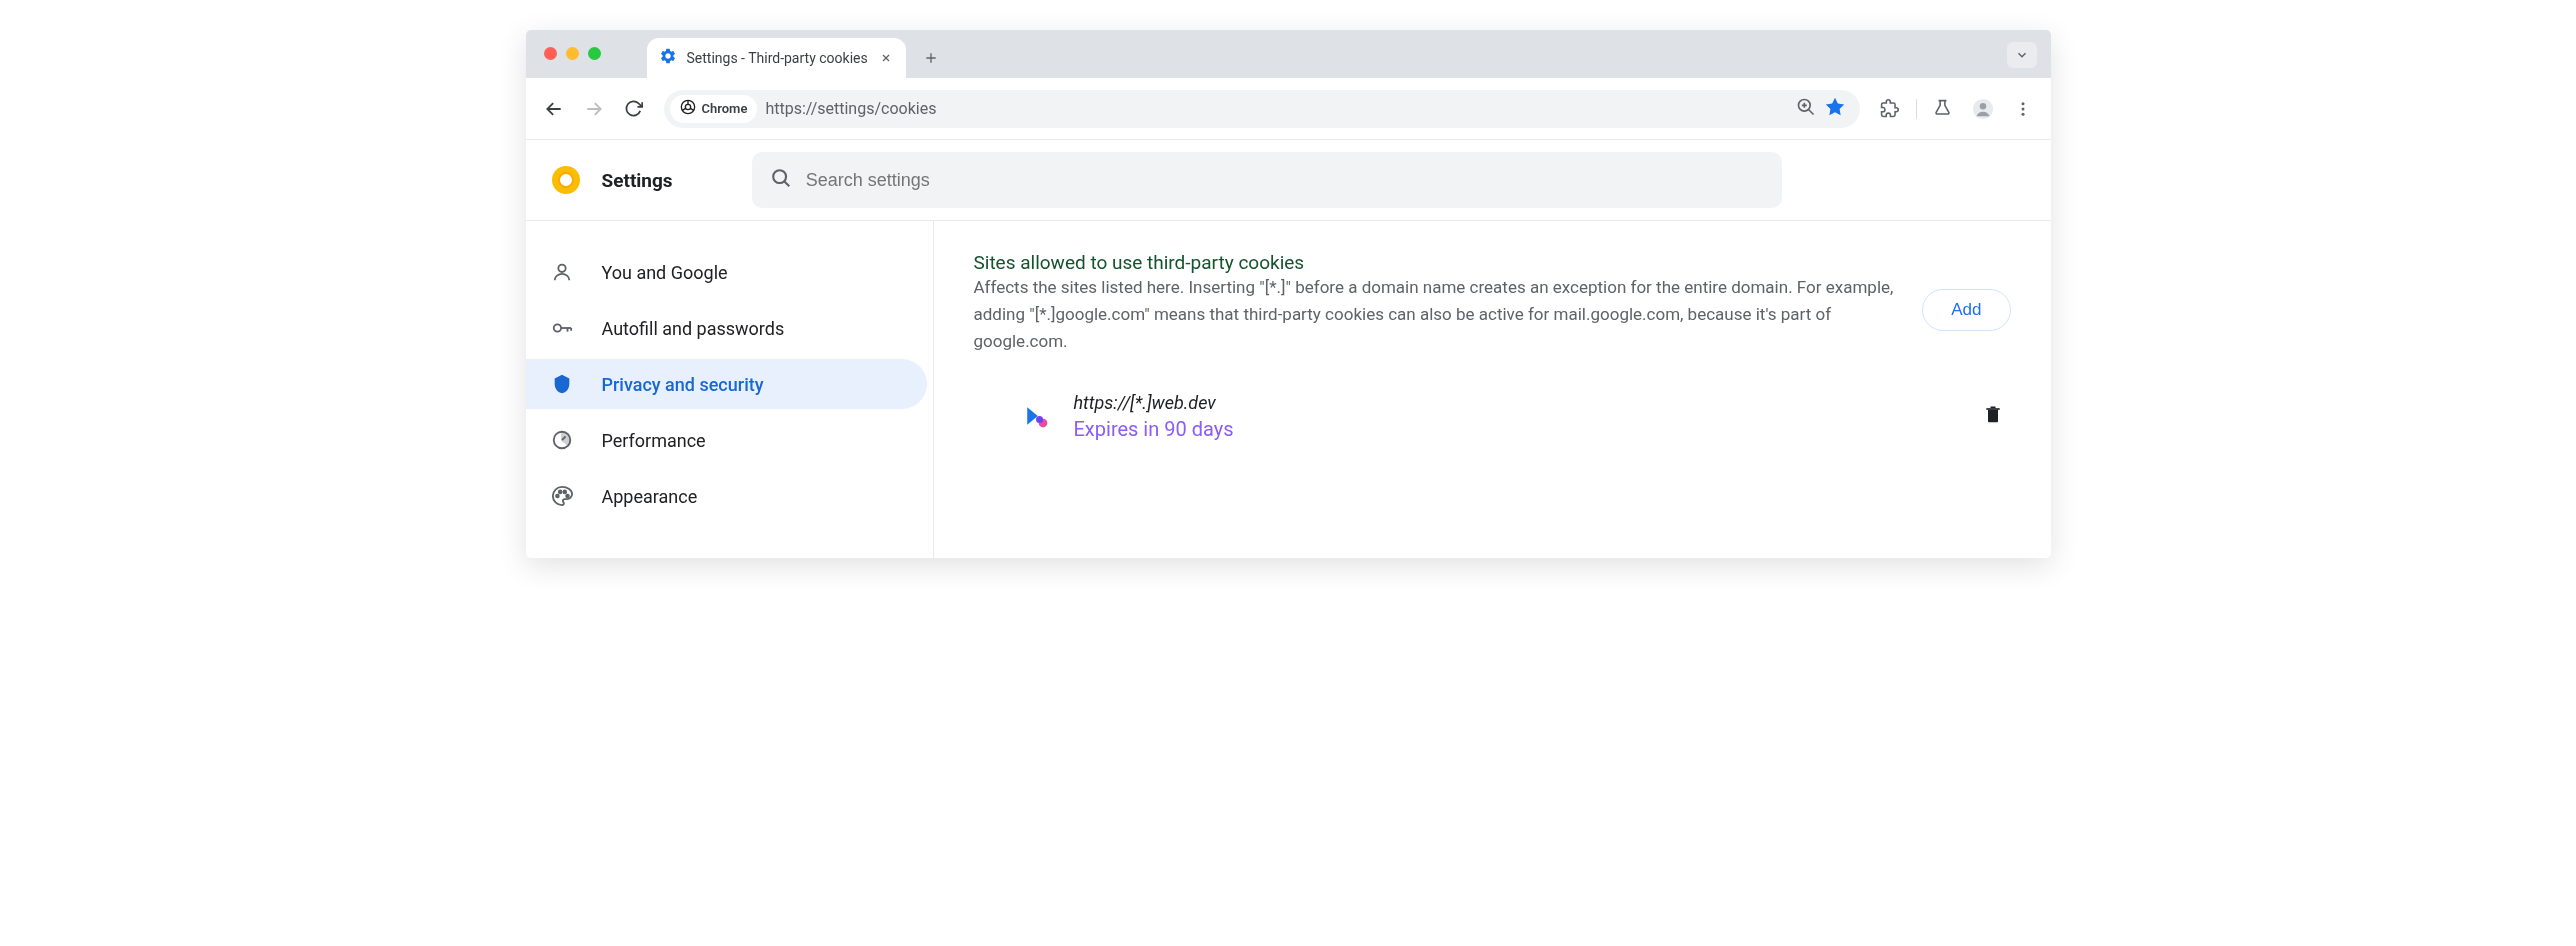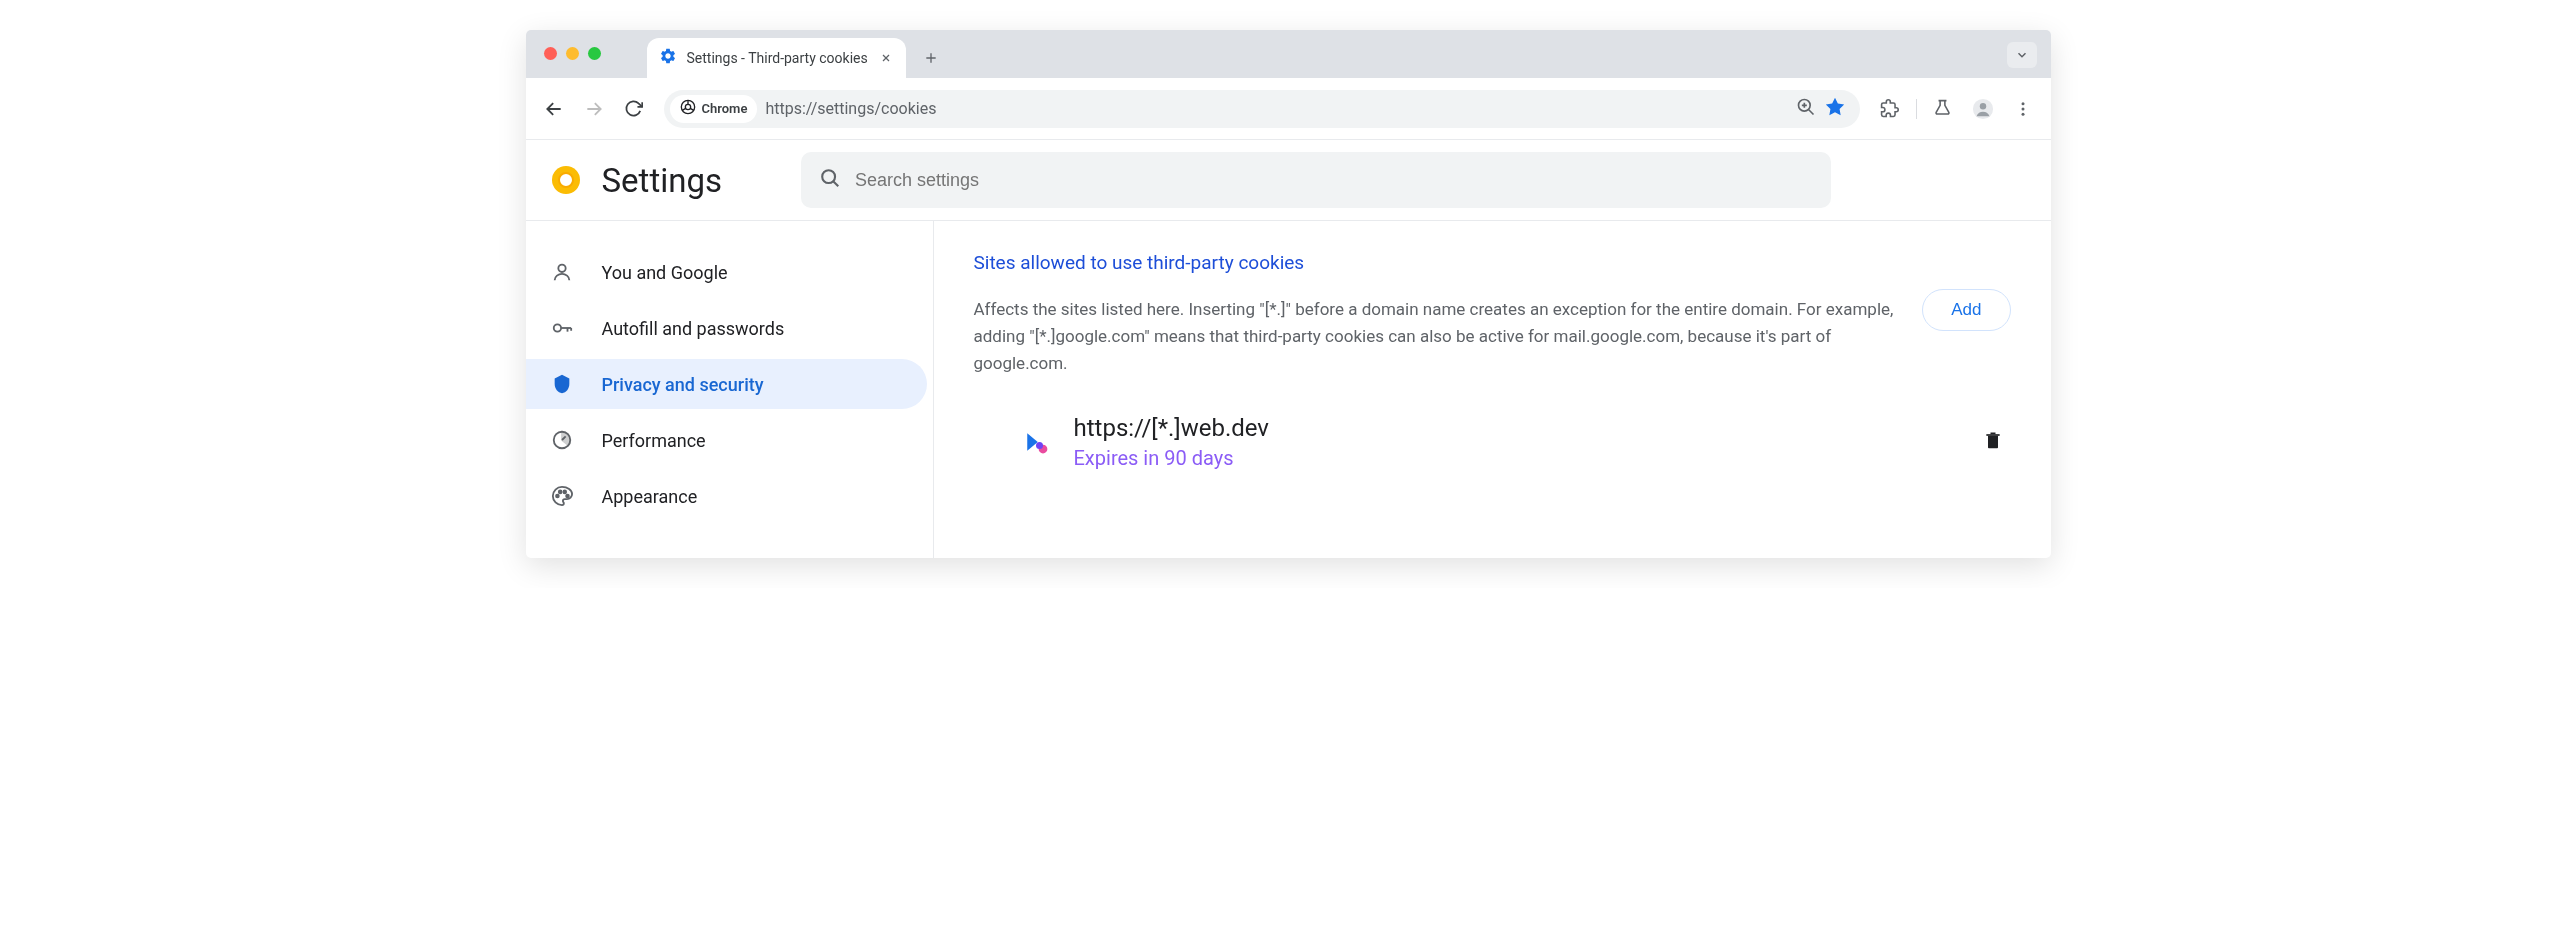--- a/index.html
+++ b/index.html
@@ -171,22 +171,22 @@
       align-items: center;
       padding: 0 24px;
       border-bottom: 1px solid #e8eaed;
       gap: 20px;
     }
     .settings-logo {
       width: 32px;
       height: 32px;
     }
     .settings-title {
-      font-size: 33px;
-      font-weight: 400;
+      font-size: 19px;
+      font-weight: 700;
       color: #202124;
       margin-right: 59px;
     }
     .search-settings {
       flex: 1;
       max-width: 1030px;
       height: 56px;
       background: #f1f3f4;
       border-radius: 10px;
       display: flex;
@@ -244,22 +244,22 @@
       padding: 30px 40px;
     }
     .section-header {
       display: flex;
       align-items: flex-start;
       gap: 24px;
     }
     .section-text { flex: 1; }
     .section-title {
       font-size: 19px;
-      color: #1d4ed8;
-      margin-bottom: 22px;
+      color: #14532d;
+      margin-bottom: 0;
     }
     .section-desc {
       font-size: 17px;
       color: #5f6368;
       line-height: 1.6;
     }
     .add-btn {
       border: 1px solid #d2e3fc;
       background: #fff;
       color: #1a73e8;
@@ -278,21 +278,21 @@
       margin-top: 18px;
     }
     .site-icon {
       width: 32px;
       height: 32px;
       display: flex;
       align-items: center;
       justify-content: center;
     }
     .site-info { flex: 1; }
-    .site-url { font-size: 24px; color: #202124; margin-bottom: 4px; }
+    .site-url { font-size: 18px; color: #202124; margin-bottom: 4px; font-style: italic; }
     .site-expiry { font-size: 20px; color: #8b5cf6; }
     .delete-btn {
       cursor: pointer;
       color: #202124;
       padding: 8px;
     }
   </style>
 </head>
 <body>
 

